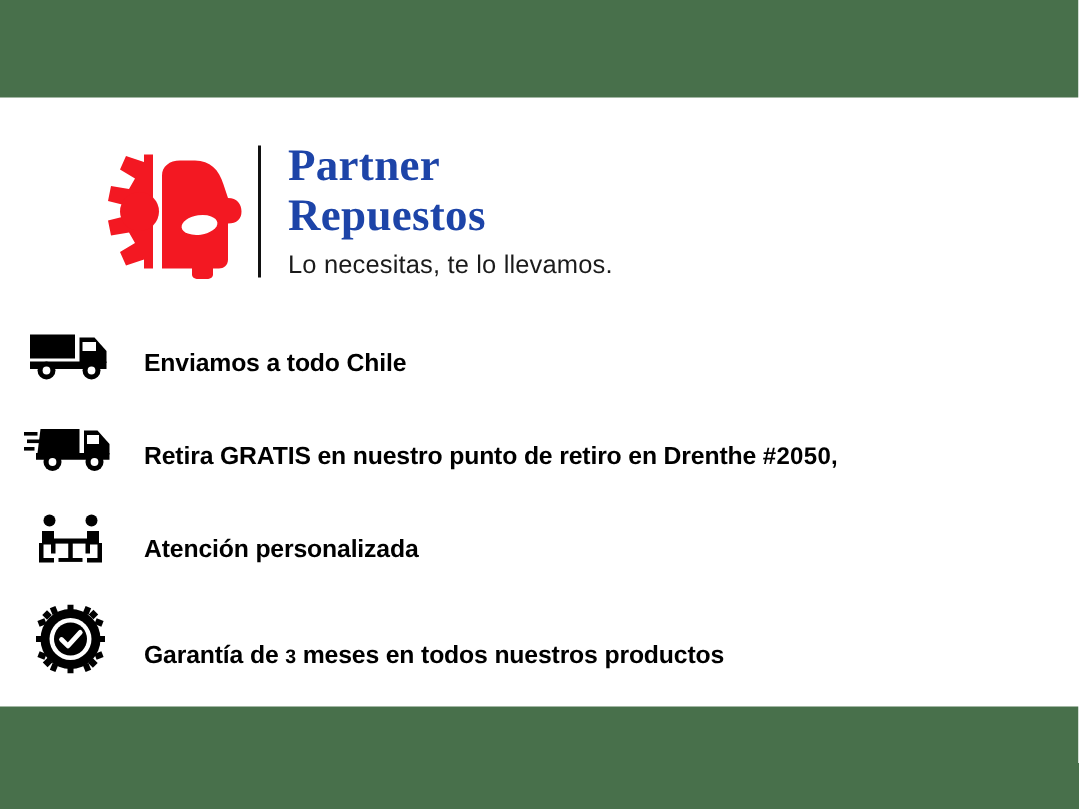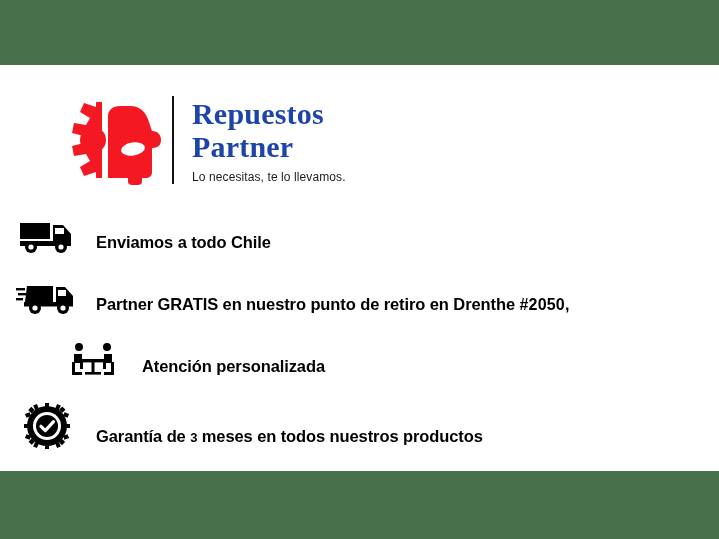--- a/index.html
+++ b/index.html
@@ -60,21 +60,21 @@
     font-weight: bold;
     font-size: 30px;
     line-height: 33px;
     color: #1d44a8;
     letter-spacing: 0.2px;
     white-space: nowrap;
   }
   .brand-tagline {
     margin-top: 7px;
     font-family: "Liberation Sans", sans-serif;
-    font-size: 12px;
+    font-size: 17px;
     font-weight: 500;
     color: #1b1b1b;
     letter-spacing: 0.1px;
     white-space: nowrap;
   }
 
   
   .features {
     position: absolute;
     left: 0;
@@ -102,21 +102,21 @@
     padding-right: 20px;
     font-family: "Liberation Sans", sans-serif;
     font-weight: bold;
     font-size: 16.5px;
     line-height: 23px;
     color: #000000;
     letter-spacing: -0.1px;
   }
   .row-shipping  { margin-top: 2px; }
   .row-pickup    { margin-top: 10px; }
-  .row-attention { margin-top: 12px; margin-left: 46px; }
+  .row-attention { margin-top: 12px; }
   .row-warranty  { margin-top: 25px; }
 
   .feature-text .small-num {
     font-size: 16px;
     font-weight: bold;
     letter-spacing: 0.2px;
   }
   .feature-text .tiny-num {
     font-size: 13px;
     font-weight: bold;
@@ -143,22 +143,22 @@
       <g fill="#f31822">
         <path d="M48 84 L48 22 C48 16 53 12 60 12 L70 12 C80 12 86 18 89 28 L92 37 C98 37 101 41 101 46 C101 51 98 54 92 54 L92 78 C92 82 89 84 86 84 L82 84 L82 88 C82 90 80 91 78 91 L72 91 C70 91 68 90 68 88 L68 84 Z"></path>
       </g>
 
       <ellipse cx="73" cy="55" rx="12" ry="6.5" fill="#ffffff" transform="rotate(-8 73 55)"></ellipse>
     </svg>
 
     <div class="logo-divider"></div>
 
     <div class="logo-text">
+      <div class="brand-line">Partner</div>
       <div class="brand-line">Repuestos</div>
-      <div class="brand-line">Partner</div>
       <div class="brand-tagline">Lo necesitas, te lo llevamos.</div>
     </div>
   </div>
 
   <div class="features">
 
     <div class="feature-row row-shipping">
       <div class="feature-icon">
         <svg width="56" height="34" viewBox="0 0 56 34" aria-hidden="true">
           <rect x="1" y="3" width="30" height="16" fill="#000000"></rect>
@@ -184,21 +184,21 @@
           <path d="M40 7 L49 7 L57 16 L57 23 L40 23 Z" fill="#000000"></path>
           <rect x="8" y="22" width="49" height="4.5" fill="#000000"></rect>
           <circle cx="19" cy="28" r="6" fill="#000000"></circle>
           <circle cx="19" cy="28" r="2.6" fill="#ffffff"></circle>
           <circle cx="47" cy="28" r="6" fill="#000000"></circle>
           <circle cx="47" cy="28" r="2.6" fill="#ffffff"></circle>
           <rect x="42" y="10" width="8" height="6" fill="#ffffff"></rect>
         </svg>
       </div>
       <div class="feature-text">
-        <span>Partner GRATIS en nuestro punto de retiro en Drenthe </span><span class="small-num">#2050,</span>
+        <span>Retira GRATIS en nuestro punto de retiro en Drenthe </span><span class="small-num">#2050,</span>
       </div>
     </div>
 
     <div class="feature-row row-attention">
       <div class="feature-icon">
         <svg width="50" height="36" viewBox="0 0 50 36" aria-hidden="true">
 
           <circle cx="11" cy="5" r="4" fill="#000000"></circle>
           <path d="M6 12 L14 12 L14 21 L6 21 Z" fill="#000000"></path>
           <rect x="4" y="20" width="3" height="12" fill="#000000"></rect>

